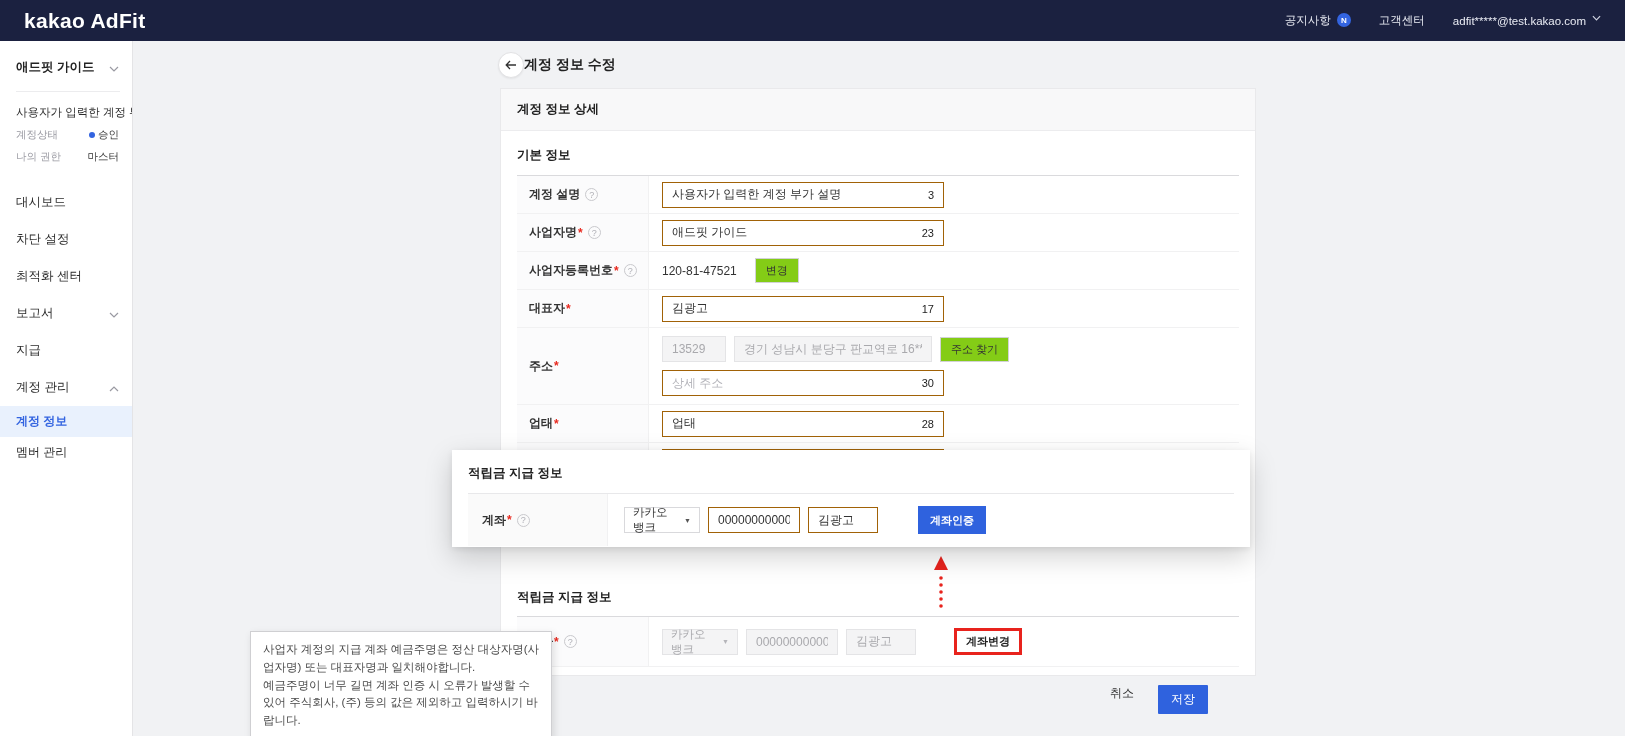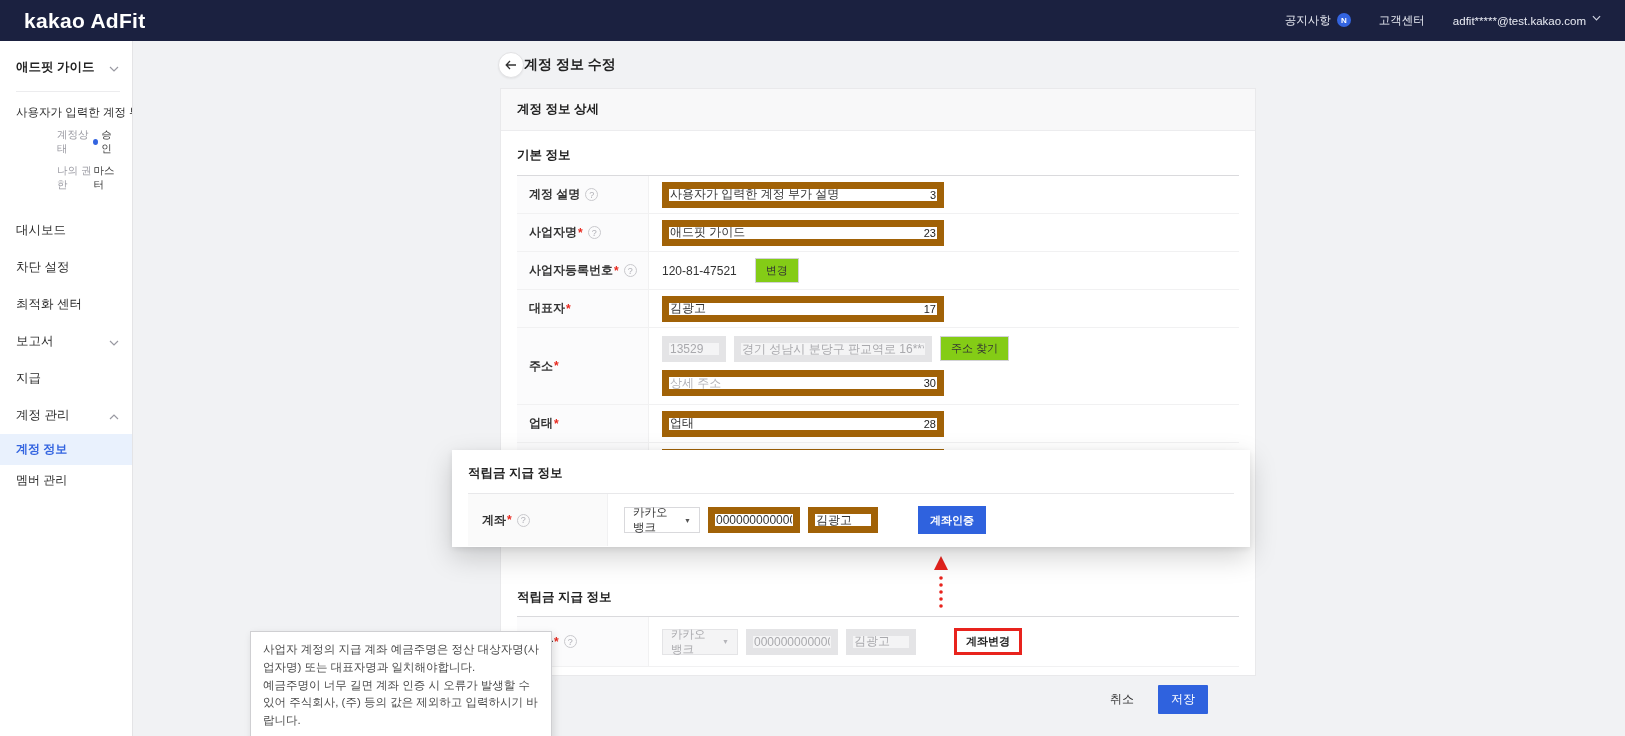--- a/index.html
+++ b/index.html
@@ -24,21 +24,21 @@
              justify-content:center; margin-left:6px; }
   .acct-caret { margin-left:6px; display:inline-flex; }
 
   
   .sidebar { position:absolute; top:41px; left:0; width:133px; bottom:0; background:#fff;
              border-right:1px solid #e4e4e6; z-index:10; }
   .side-guide { display:flex; align-items:center; justify-content:space-between;
                 padding:18px 13px 15px 16px; font-weight:bold; font-size:12.5px; color:#222; cursor:pointer; }
   .side-divider { height:1px; background:#ececee; margin:0 12px 0 16px; }
   .side-desc { padding:13px 14px 4px 16px; font-size:11.5px; color:#2e2e2e; white-space:nowrap; overflow:hidden; }
-  .side-kv { display:flex; justify-content:space-between; align-items:flex-start; padding:4px 13px 4px 16px; font-size:10.5px;margin-left:41px; }
+  .side-kv { display:flex; justify-content:space-between; align-items:flex-start; padding:4px 13px 4px 16px; font-size:10.5px; }
   .side-kv .k { color:#9a9aa2; }
   .side-kv .v { color:#333; display:flex; align-items:center; }
   .dot { width:6px; height:6px; border-radius:50%; background:#3364e0; display:inline-block; margin-right:3px; }
   .side-menu { margin-top:16px; }
   .side-item { display:flex; align-items:center; justify-content:space-between;
                padding:10px 13px 10px 16px; font-size:12.5px; color:#2b2b2b; cursor:pointer; }
   .side-subitem { padding:7px 13px 7px 16px; font-size:12px; color:#2b2b2b; cursor:pointer; }
   .side-subitem.active { background:#e9f1fd; color:#3364e0; font-weight:bold; }
 
   
@@ -58,24 +58,24 @@
 
   .form-row { display:flex; border-bottom:1px solid #f1f1f2; min-height:38px; align-items:stretch; }
   .form-label { width:132px; background:#fbfbfc; border-right:1px solid #f1f1f2; display:flex;
                 align-items:center; padding-left:12px; font-size:12px; font-weight:bold; color:#333; flex-shrink:0; }
   .req { color:#e8281e; margin-left:1px; }
   .info-ic { width:13px; height:13px; border-radius:50%; border:1px solid #c9c9cd; color:#b0b0b6;
              font-size:9px; font-weight:normal; display:inline-flex; align-items:center;
              justify-content:center; margin-left:5px; flex-shrink:0; }
   .form-controls { flex:1; display:flex; align-items:center; padding-left:13px; gap:8px; }
   .form-controls.col { flex-direction:column; align-items:flex-start; justify-content:center; padding:8px 0 8px 13px; }
-  .addr-line { display:flex; gap:8px; }
-
-  .input-wrap { display:flex; align-items:center; border:7px solid #a16207; height:26px; width:282px;
-                padding:0 1px; background:#fff; }
+  .addr-line { display:flex; align-items:center; gap:8px; }
+
+  .input-wrap { display:flex; align-items:center; border:1px solid #a16207; height:26px; width:282px;
+                padding:0 9px; background:#fff; }
   .input-wrap input { border:none; outline:none; flex:1; min-width:0; font-size:12px; color:#333;
                       font-family:inherit; background:transparent; }
   .input-wrap input::placeholder { color:#b4b4ba; }
   .input-count { font-size:11px; color:#222; margin-left:6px; }
   .input-wrap.disabled { background:#f4f4f5; border-color:#e4e4e6; }
   .input-wrap.disabled input { color:#a9a9ad; }
   .w64 { width:64px; } .w198 { width:198px; } .w92 { width:92px; } .w70 { width:70px; }
 
   .select-box { display:flex; align-items:center; justify-content:space-between; border:1px solid #d9d9dc;
                 height:26px; width:76px; padding:0 8px; font-size:11.5px; color:#333; background:#fff; cursor:pointer; }
@@ -108,21 +108,21 @@
   
   .arrow-hint { position:absolute; left:932px; top:556px; z-index:25; }
 
   
   .tooltip { position:absolute; left:250px; top:631px; width:302px; background:#fff; border:1px solid #cfcfd2;
              box-shadow:2px 3px 8px rgba(0,0,0,.12); padding:9px 12px; font-size:11.5px; color:#4a4a4a;
              line-height:1.55; z-index:40; }
 
   
   .footer { position:absolute; left:500px; top:676px; width:756px; display:flex; justify-content:flex-end;
-            align-items:center; gap:24px; padding:9px 48px 0 0; z-index:5; }
+            align-items:flex-start; gap:24px; padding:9px 48px 0 0; z-index:5; }
   .btn-cancel { font-size:12px; color:#333; background:none; border:none; cursor:pointer; font-family:inherit; }
   .btn-save { background:#2f62de; color:#fff; font-size:12px; font-weight:normal; padding:6px 13px;
               border:none; border-radius:1px; cursor:pointer; font-family:inherit; }
 </style>
 </head>
 <body>
 
 <div class="topbar">
   <div class="logo">kakao AdFit</div>
   <div class="topbar-right">

